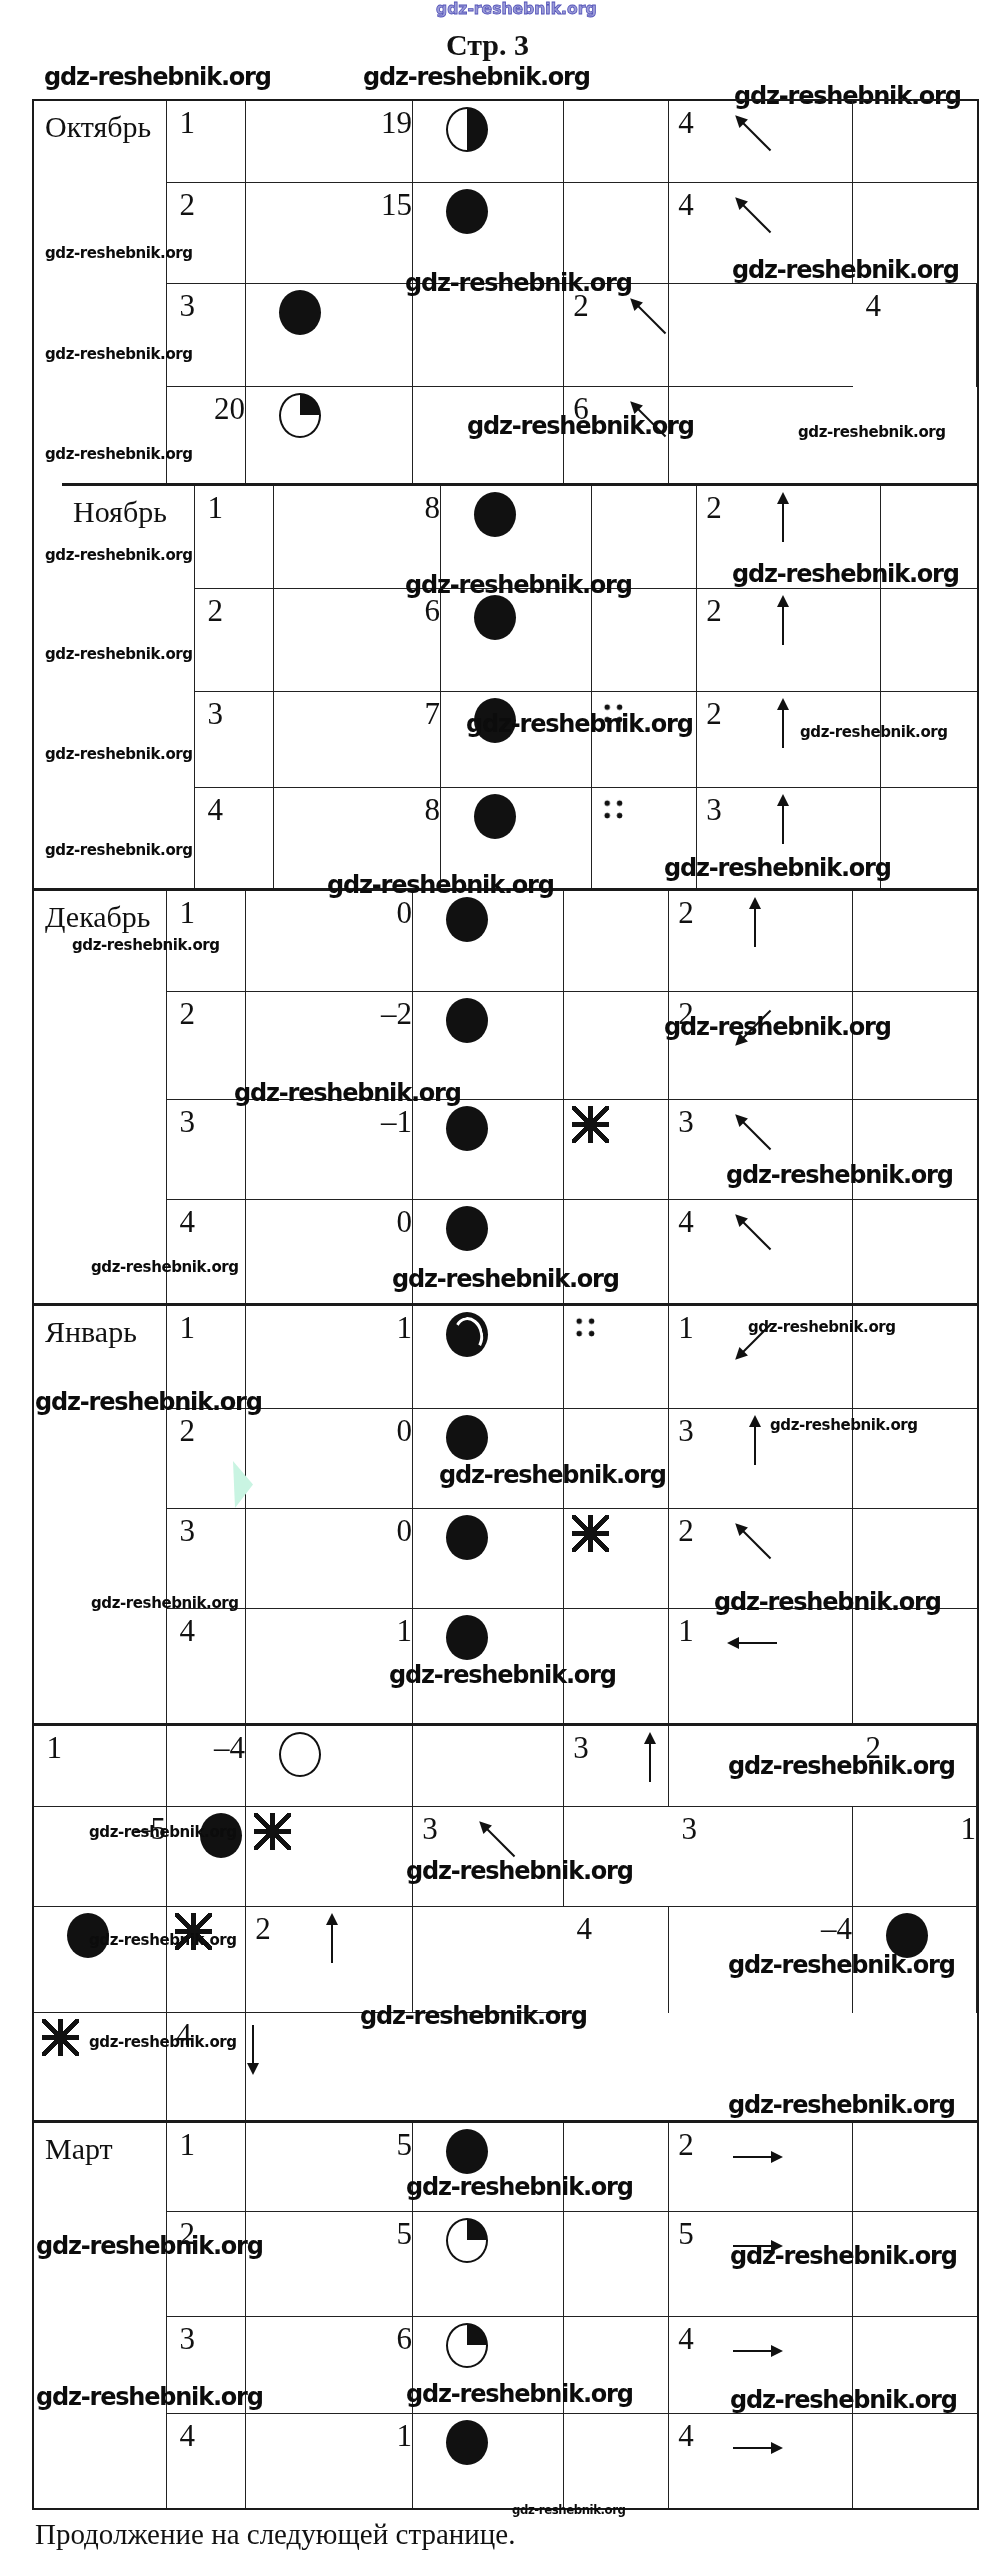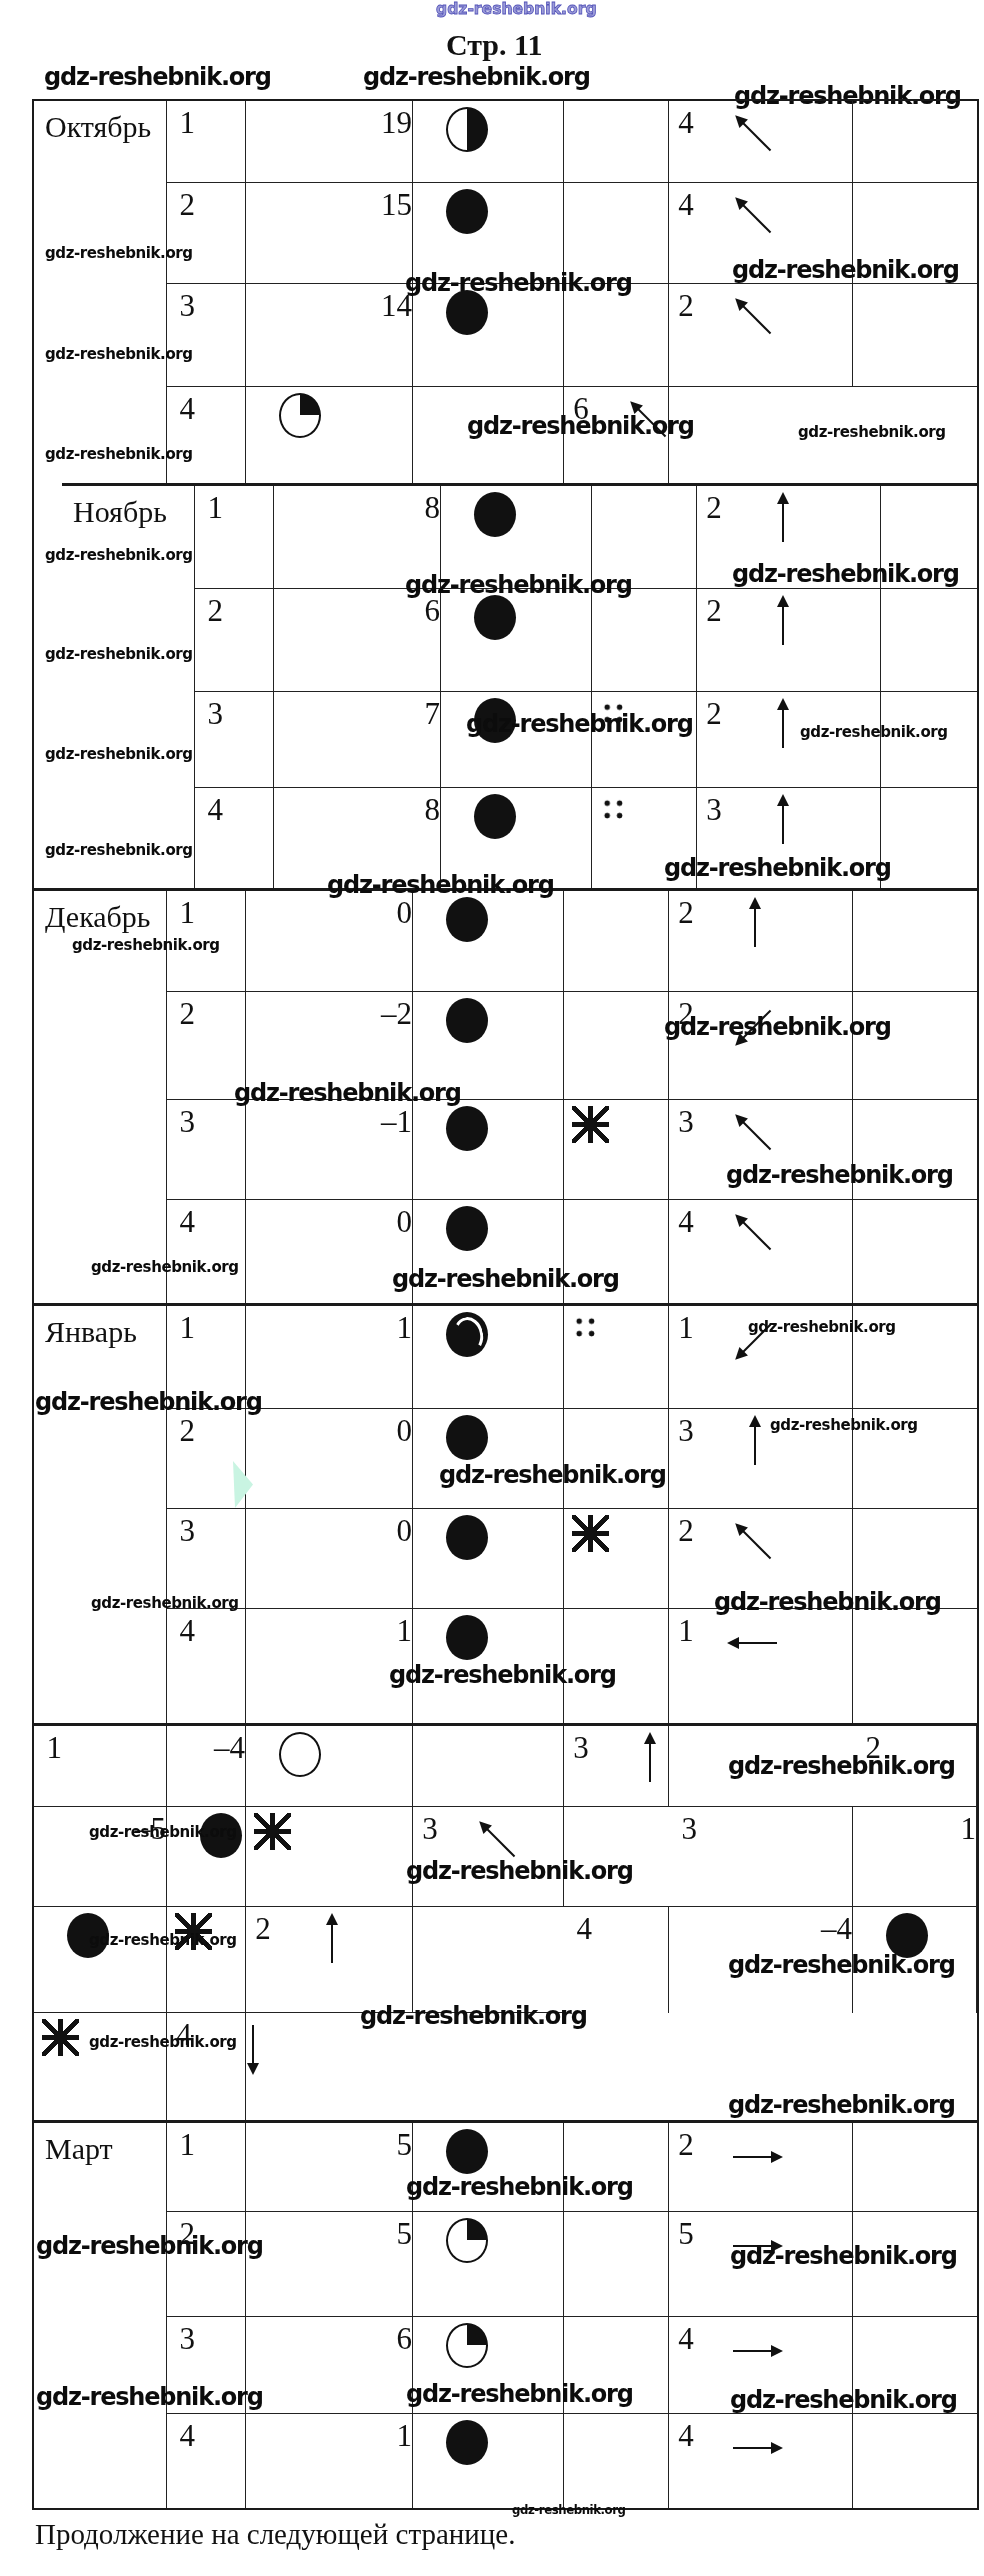--- a/index.html
+++ b/index.html
@@ -72,21 +72,21 @@
   .arrow[data-dir="s"]{transform:rotate(180deg);}
   .arrow[data-dir="e"]{transform:rotate(90deg);}
   
   .artifact{position:absolute;left:233px;top:1461px;width:20px;height:47px;
     background:#c9f4e2;clip-path:polygon(0 0,100% 50%,10% 100%);}
 </style>
 </head>
 <body>
 
 <div class="wm blue" style="left:436px;top:1.6px;">gdz-reshebnik.org</div>
-<div class="page-title">Стр. 11</div>
+<div class="page-title">Стр. 3</div>
 <div class="wm" style="left:44px;top:65px;">gdz-reshebnik.org</div>
 <div class="wm" style="left:363px;top:65px;">gdz-reshebnik.org</div>
 <div class="wm" style="left:734px;top:84px;">gdz-reshebnik.org</div>
 
 <div class="obs-table">
 
   <div class="section" style="grid-template-rows:82px 101px 103px 96px;">
     <div class="ml">Октябрь</div>
     <div class="c wk">1</div>
     <div class="c tp">19</div>
@@ -104,31 +104,31 @@
     <div class="c cl">
         <span class="cloud" data-cloud="full"></span>
       </div>
     <div class="c pr">
         <span class="precip" data-precip="none"></span>
       </div>
     <div class="c wd"><span class="wnum">4</span><span class="arrow" data-dir="nw"></span></div>
     <div class="c nt"></div>
 
     <div class="c wk">3</div>
-    <div class="c tp">14</div>
     <div class="c cl">
         <span class="cloud" data-cloud="full"></span>
       </div>
     <div class="c pr">
         <span class="precip" data-precip="none"></span>
       </div>
     <div class="c wd"><span class="wnum">2</span><span class="arrow" data-dir="nw"></span></div>
     <div class="c nt"></div>
 
     <div class="c wk lastrow">4</div>
+    <div class="c tp lastrow">20</div>
     <div class="c cl lastrow">
         <span class="cloud" data-cloud="quarter"></span>
       </div>
     <div class="c pr lastrow">
         <span class="precip" data-precip="none"></span>
       </div>
     <div class="c wd lastrow"><span class="wnum">6</span><span class="arrow" data-dir="nw"></span></div>
     <div class="c nt lastrow"></div>
   </div>
 

